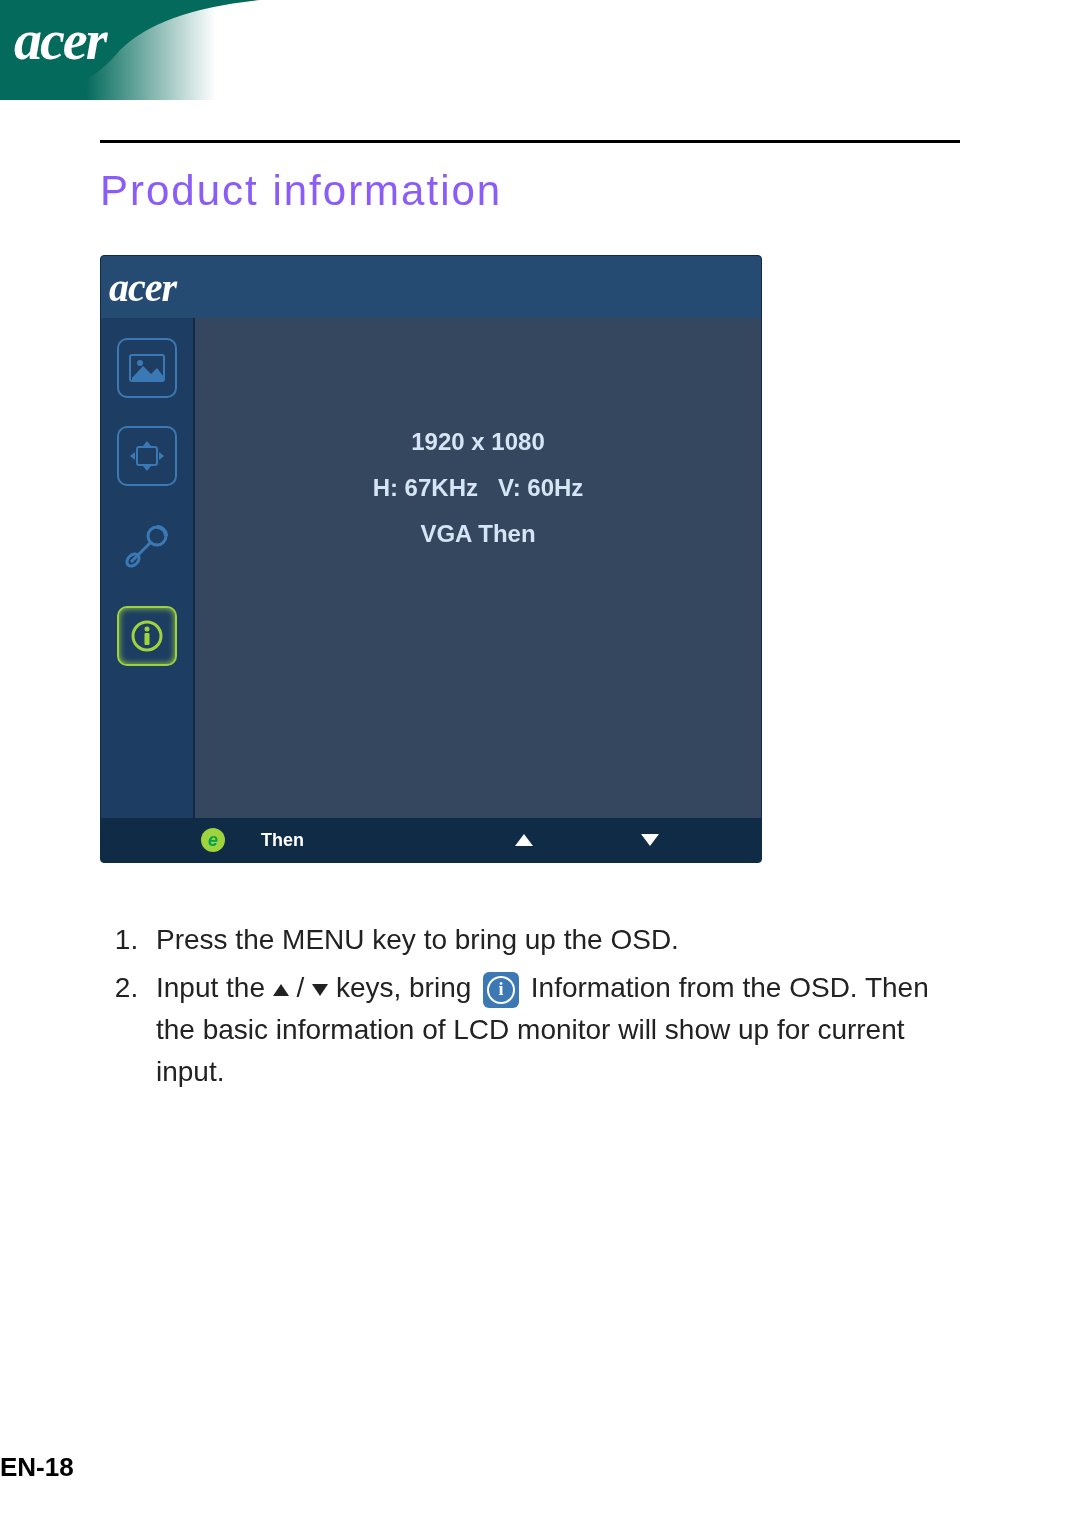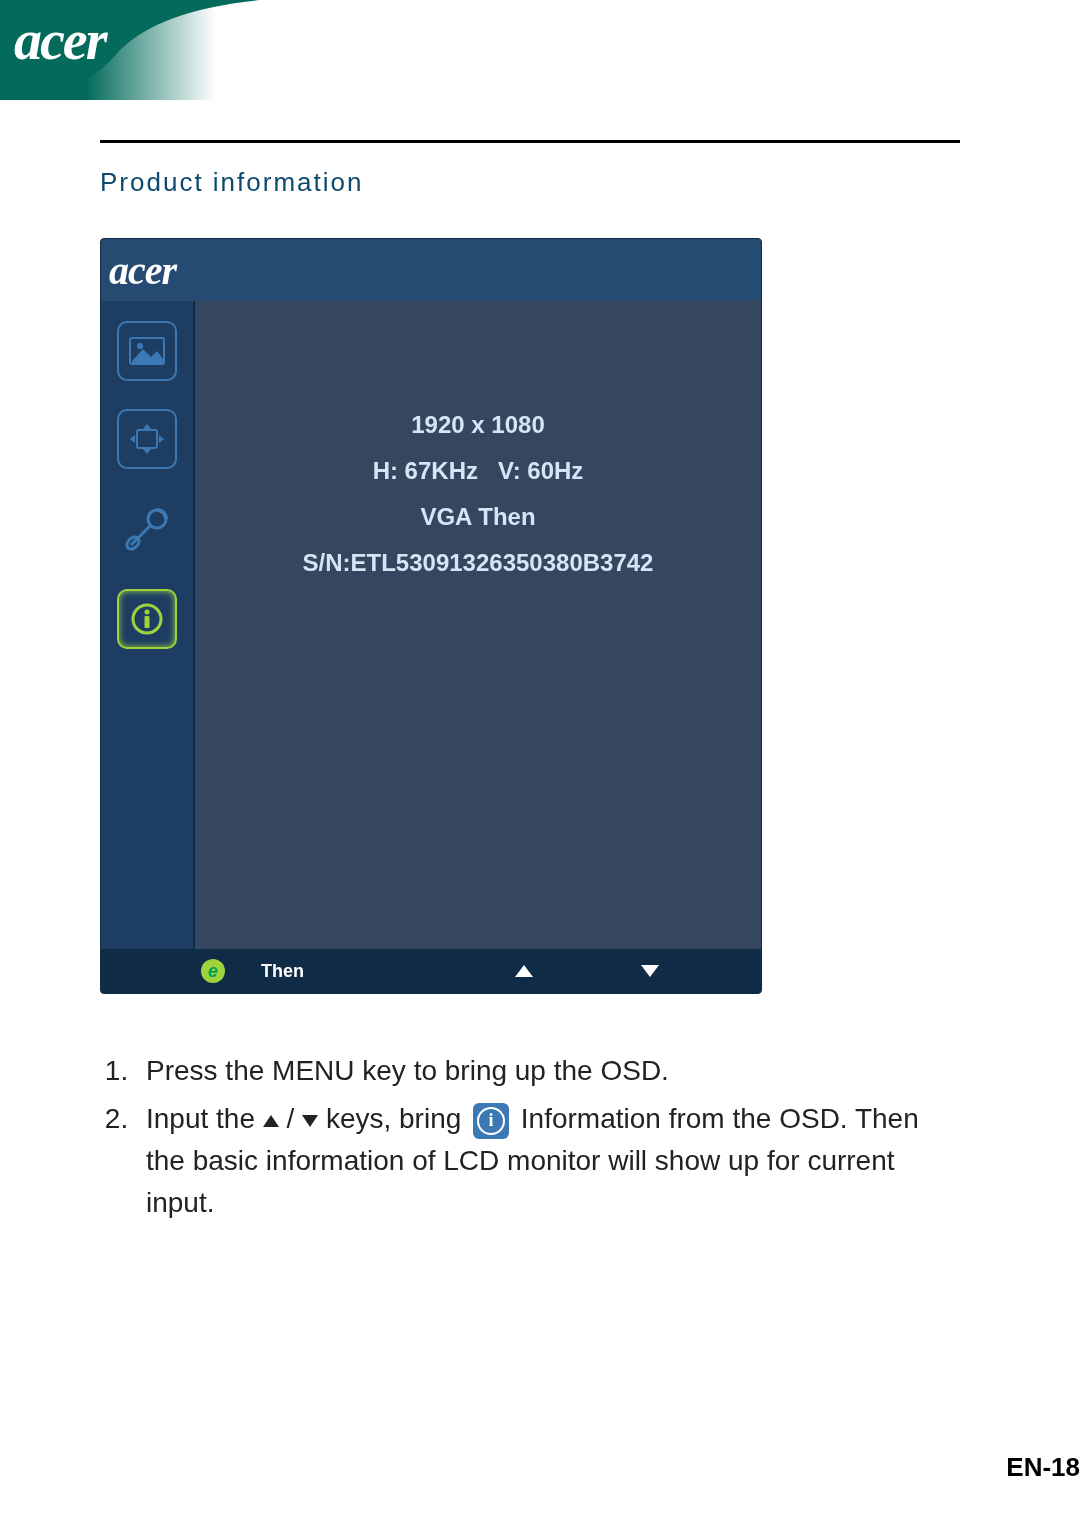--- a/index.html
+++ b/index.html
@@ -29,24 +29,24 @@
   }
   .content {
     position: absolute;
     top: 140px; left: 100px; right: 120px;
   }
   .rule {
     border-top: 3px solid #000;
     margin-bottom: 24px;
   }
   h2.section-title {
-    font-size: 26px;
+    font-size: 42px;
     font-weight: normal;
     letter-spacing: 2px;
-    color: #0c4a6e;
+    color: #8b5cf6;
     margin: 12px 0 40px 0;
   }
   
   .osd {
     width: 660px;
     background: #254b73;
     border: 1px solid #0f2b45;
     border-radius: 4px;
     overflow: hidden;
     margin-bottom: 56px;
@@ -56,21 +56,21 @@
     display: flex; align-items: center;
     padding-left: 8px;
   }
   .osd-top .osd-logo {
     color: #fff; font-style: italic; font-weight: bold;
     font-size: 40px; letter-spacing: -1px;
     font-family: "Segoe Script", "Brush Script MT", cursive;
   }
   .osd-body {
     display: flex;
-    height: 648px;
+    height: 500px;
     background: #34475f;
   }
   .sidebar {
     width: 92px;
     background: #1d3e62;
     border-right: 2px solid #0f2b45;
     display: flex; flex-direction: column;
     padding: 20px 0;
     gap: 28px;
     align-items: center;
@@ -125,21 +125,21 @@
   .osd-bar .tri-up { border-bottom: 12px solid #fff; }
   .osd-bar .tri-down { border-top: 12px solid #fff; }
   .osd-bar .tri-wrap { width: 90px; display:flex; justify-content:center; }
 
   
   ol.instr {
     font-size: 28px;
     line-height: 1.5;
     color: #222;
     padding-left: 36px;
-    margin: 0;
+    margin: 10px;
   }
   ol.instr li { padding-left: 10px; margin-bottom: 6px; }
   .inline-tri-up, .inline-tri-down {
     display: inline-block; width:0; height:0;
     border-left: 8px solid transparent; border-right: 8px solid transparent;
     vertical-align: middle;
   }
   .inline-tri-up { border-bottom: 12px solid #222; }
   .inline-tri-down { border-top: 12px solid #222; }
   .inline-info-badge {
@@ -151,21 +151,21 @@
   }
   .inline-info-badge .circ {
     width: 24px; height: 24px; border: 2px solid #fff; border-radius: 50%;
     color: #fff; font-weight: bold; font-size: 18px;
     display:flex; align-items:center; justify-content:center;
     font-family: Georgia, serif;
   }
   .footer {
     position: absolute;
     bottom: 50px; left: 0; right: 0;
-    text-align: right;
+    text-align: left;
     font-size: 26px; font-weight: bold;
   }
 </style>
 </head>
 <body>
 
 <div class="header-band">
   <svg class="curve" viewBox="0 0 260 100" preserveAspectRatio="none">
     <path d="M0,0 L260,0 Q160,10 120,50 Q80,100 0,100 Z" fill="#046b5c"></path>
   </svg>
@@ -213,21 +213,20 @@
               <circle cx="17" cy="17" r="14" fill="none" stroke="currentColor" stroke-width="3"></circle>
               <circle cx="17" cy="10" r="2.5" fill="currentColor"></circle>
               <rect x="14.5" y="14" width="5" height="12" rx="1" fill="currentColor"></rect>
             </svg>
         </div>
       </div>
       <div class="panel">
         <div class="row">1920 x 1080</div>
         <div class="row">H: 67KHz   V: 60Hz</div>
         <div class="row">VGA Then</div>
-        <div class="row">S/N:ETL53091326350380B3742</div>
       </div>
     </div>
     <div class="osd-bar">
       <div class="e-icon">
           <span>e</span>
         </div>
       <span>Then</span>
       <div class="spacer"></div>
       <div class="tri-wrap">
           <div class="tri-up"></div>

